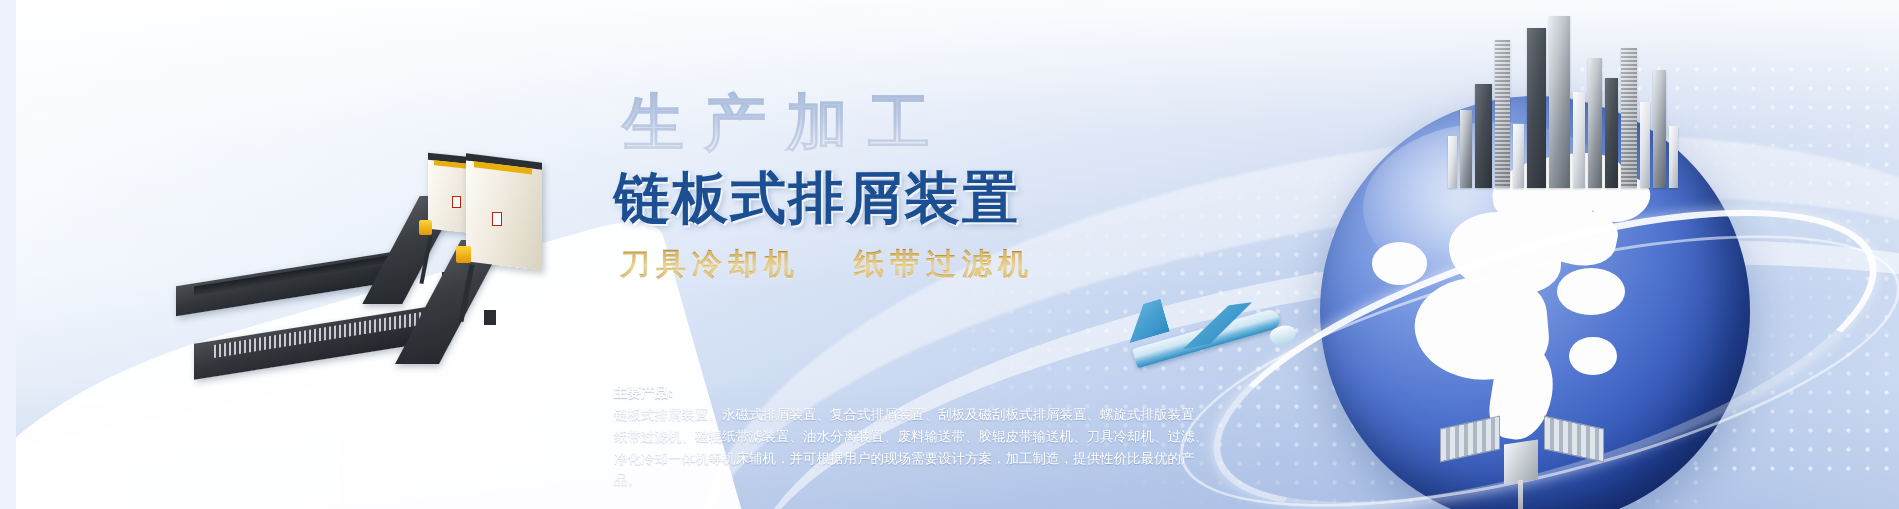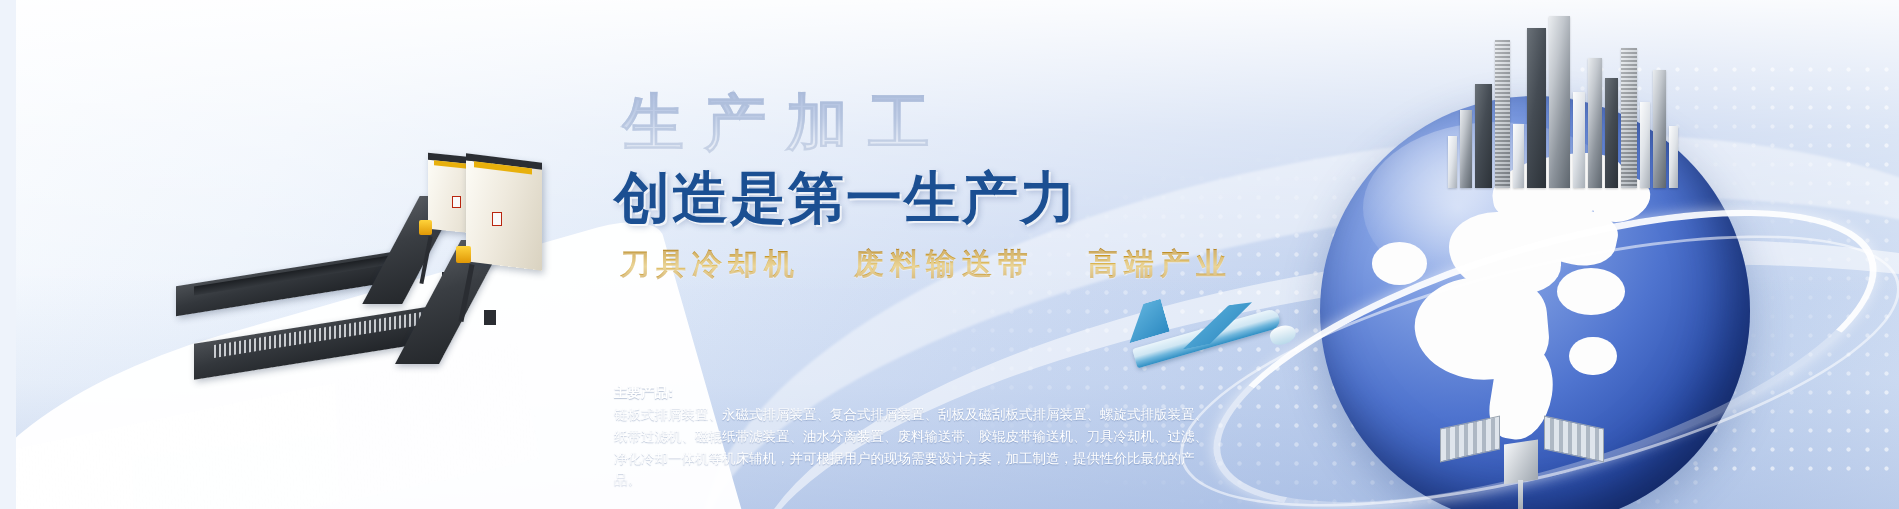--- a/index.html
+++ b/index.html
@@ -376,26 +376,25 @@
       <div class="label" style="left:326px; top:84px; width:10px; height:14px;"></div>
       <div class="yellowbox" style="left:290px; top:118px; width:15px; height:17px;"></div>
       <div class="leg" style="left:298px; top:136px; width:5px; height:58px; transform:rotate(11deg);"></div>
       <div class="leg" style="left:318px; top:182px; width:12px; height:15px;"></div>
     </div>
   </div>
 
   <div class="copy">
     <div class="headline-ghost">生产加工</div>
 
-    <div class="headline-main">创造是第一生产力</div>
+    <div class="headline-main">链板式排屑装置</div>
 
     <div class="subline">
       <span>刀具冷却机</span>
-      <span>废料输送带</span>
-      <span>高端产业</span>
+      <span>纸带过滤机</span>
     </div>
   </div>
 
   <div class="products">
     <span class="ptitle">主要产品:</span>
     <span class="pbody">链板式排屑装置、永磁式排屑装置、复合式排屑装置、刮板及磁刮板式排屑装置、螺旋式排版装置、纸带过滤机、磁辊纸带滤装置、油水分离装置、废料输送带、胶辊皮带输送机、刀具冷却机、过滤、净化冷却一体机等机床辅机，并可根据用户的现场需要设计方案，加工制造，提供性价比最优的产品。</span>
   </div>
 
 </div>
 

